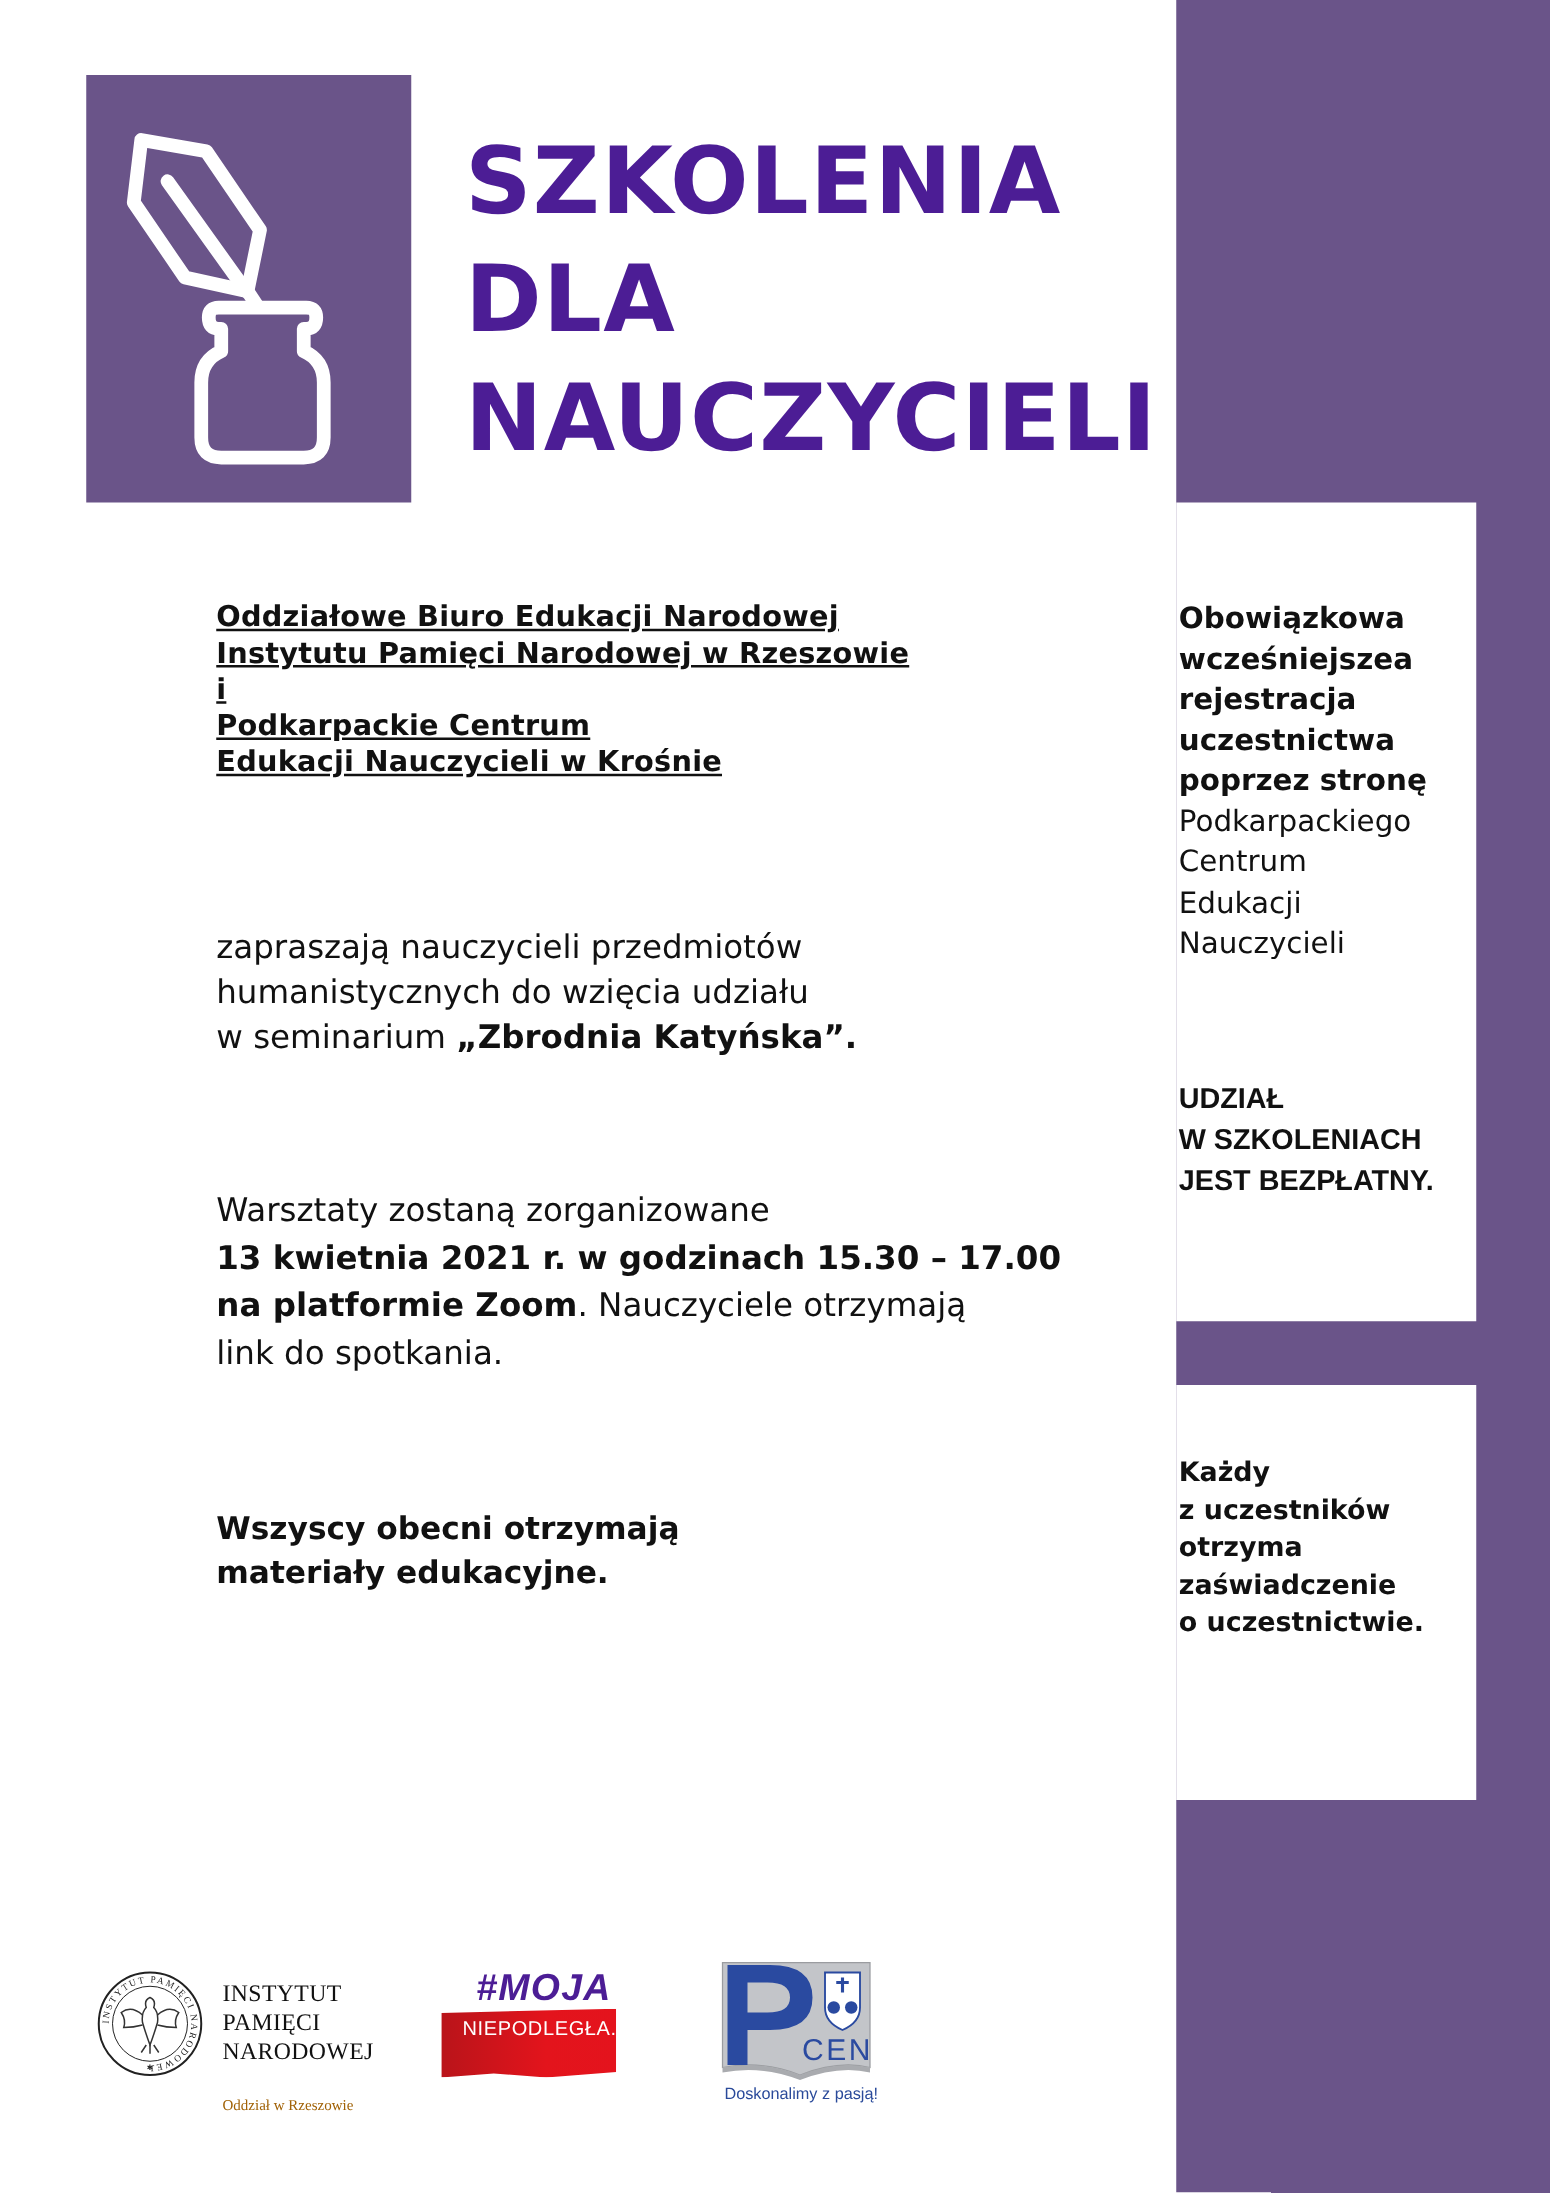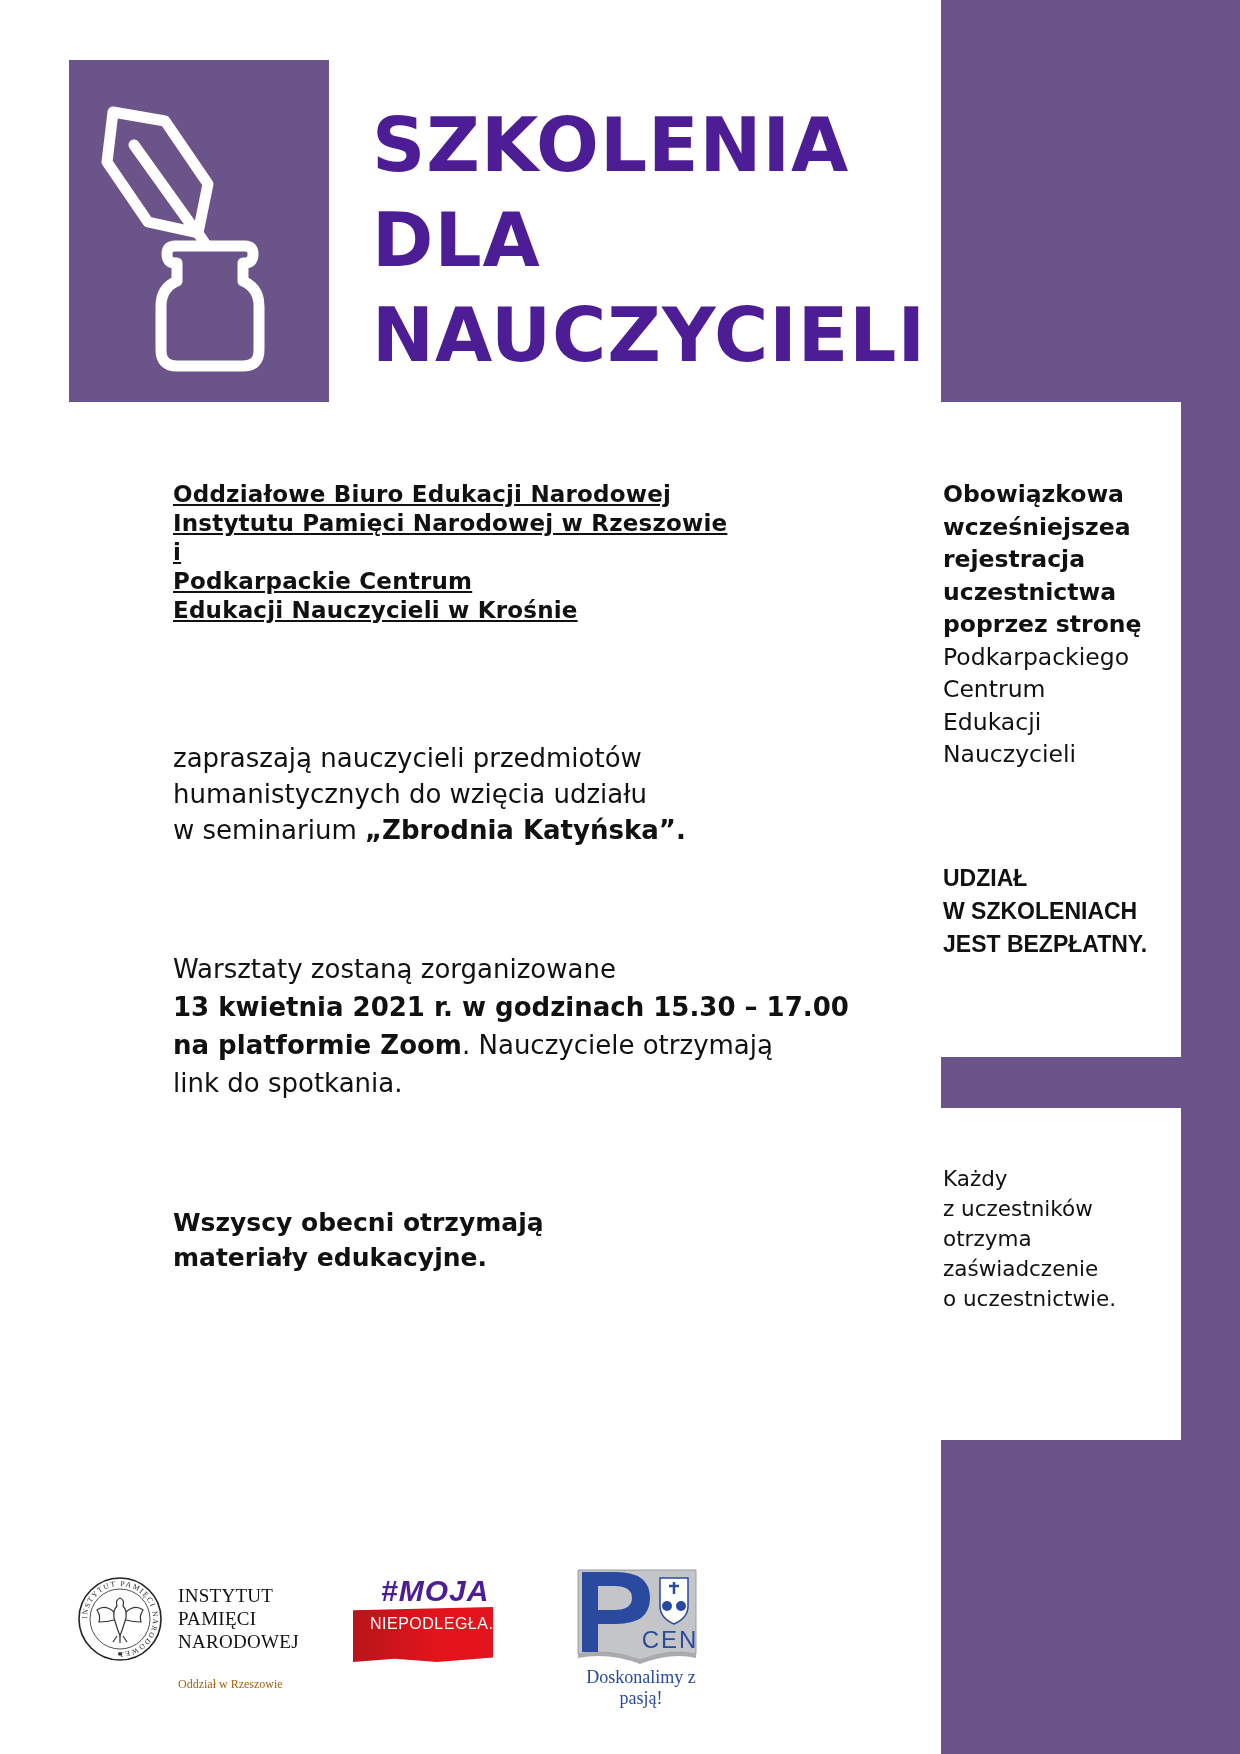--- a/index.html
+++ b/index.html
@@ -40,39 +40,39 @@
 
     
     .side-text { position: absolute; left: 943px; width: 235px; }
     #registration { top: 478px; font-size: 23.5px; line-height: 32.5px; }
     #registration span { display: block; }
     #registration .b { font-weight: bold; }
 
     #free-note { top: 862px; font-weight: bold; font-size: 23px; line-height: 33px; font-family: "Liberation Sans", sans-serif; }
     #free-note span { display: block; }
 
-    #certificate { top: 1164px; font-weight: normal; font-size: 21.5px; line-height: 30px; }
+    #certificate { top: 1164px; font-weight: bold; font-size: 21.5px; line-height: 30px; }
     #certificate span { display: block; }
 
     b, .bold { font-weight: bold; }
 
     
     #logo-ipn { position: absolute; left: 77px; top: 1572px; width: 240px; height: 120px; }
     #ipn-seal { position: absolute; left: 0; top: 4px; }
     #ipn-text { position: absolute; left: 101px; top: 12px; font-family: "Liberation Serif", serif; }
     #ipn-text .line { display: block; font-size: 19px; line-height: 23px; color: #111; letter-spacing: 0.3px; }
     #ipn-text .sub { display: block; font-size: 12px; line-height: 18px; margin-top: 22px; color: #a16207; }
 
     #logo-niepodlegla { position: absolute; left: 353px; top: 1574px; width: 140px; height: 100px; }
     #moja-tag { position: absolute; left: 28px; top: 0; color: #4c1d95; font-family: "Liberation Sans", sans-serif; font-weight: bold; font-style: italic; font-size: 30px; letter-spacing: 1px; text-align: right; }
     #niepodlegla-band { position: absolute; left: 0; top: 33px; width: 140px; height: 55px; background: linear-gradient(90deg, #b9141a 0%, #e3141c 60%, #e4131d 100%); clip-path: polygon(0 6%, 100% 0, 100% 92%, 60% 100%, 30% 94%, 0 100%); }
     #niepodlegla-text { position: absolute; left: 17px; top: 41px; color: #ffffff; font-family: "Liberation Sans", sans-serif; font-size: 16px; letter-spacing: 0.5px; }
 
     #logo-pcen { position: absolute; left: 576px; top: 1568px; width: 130px; height: 118px; }
-    #pcen-slogan { position: absolute; left: 0; top: 99px; width: 130px; text-align: center; color: #2a4a9a; font-family: Liberation Serif, serif; font-size: 18px; }
+    #pcen-slogan { position: absolute; left: 0; top: 99px; width: 130px; text-align: center; color: #2a4a9a; font-family: Liberation Sans, sans-serif; font-size: 13px; }
   </style>
 </head>
 <body>
 
 <div id="right-column" class="purple"></div>
 <div id="side-panel-1" class="side-panel"></div>
 <div id="side-panel-2" class="side-panel"></div>
 
 <div id="icon-box" class="purple">
   <svg width="260" height="342" viewBox="0 0 260 342">

